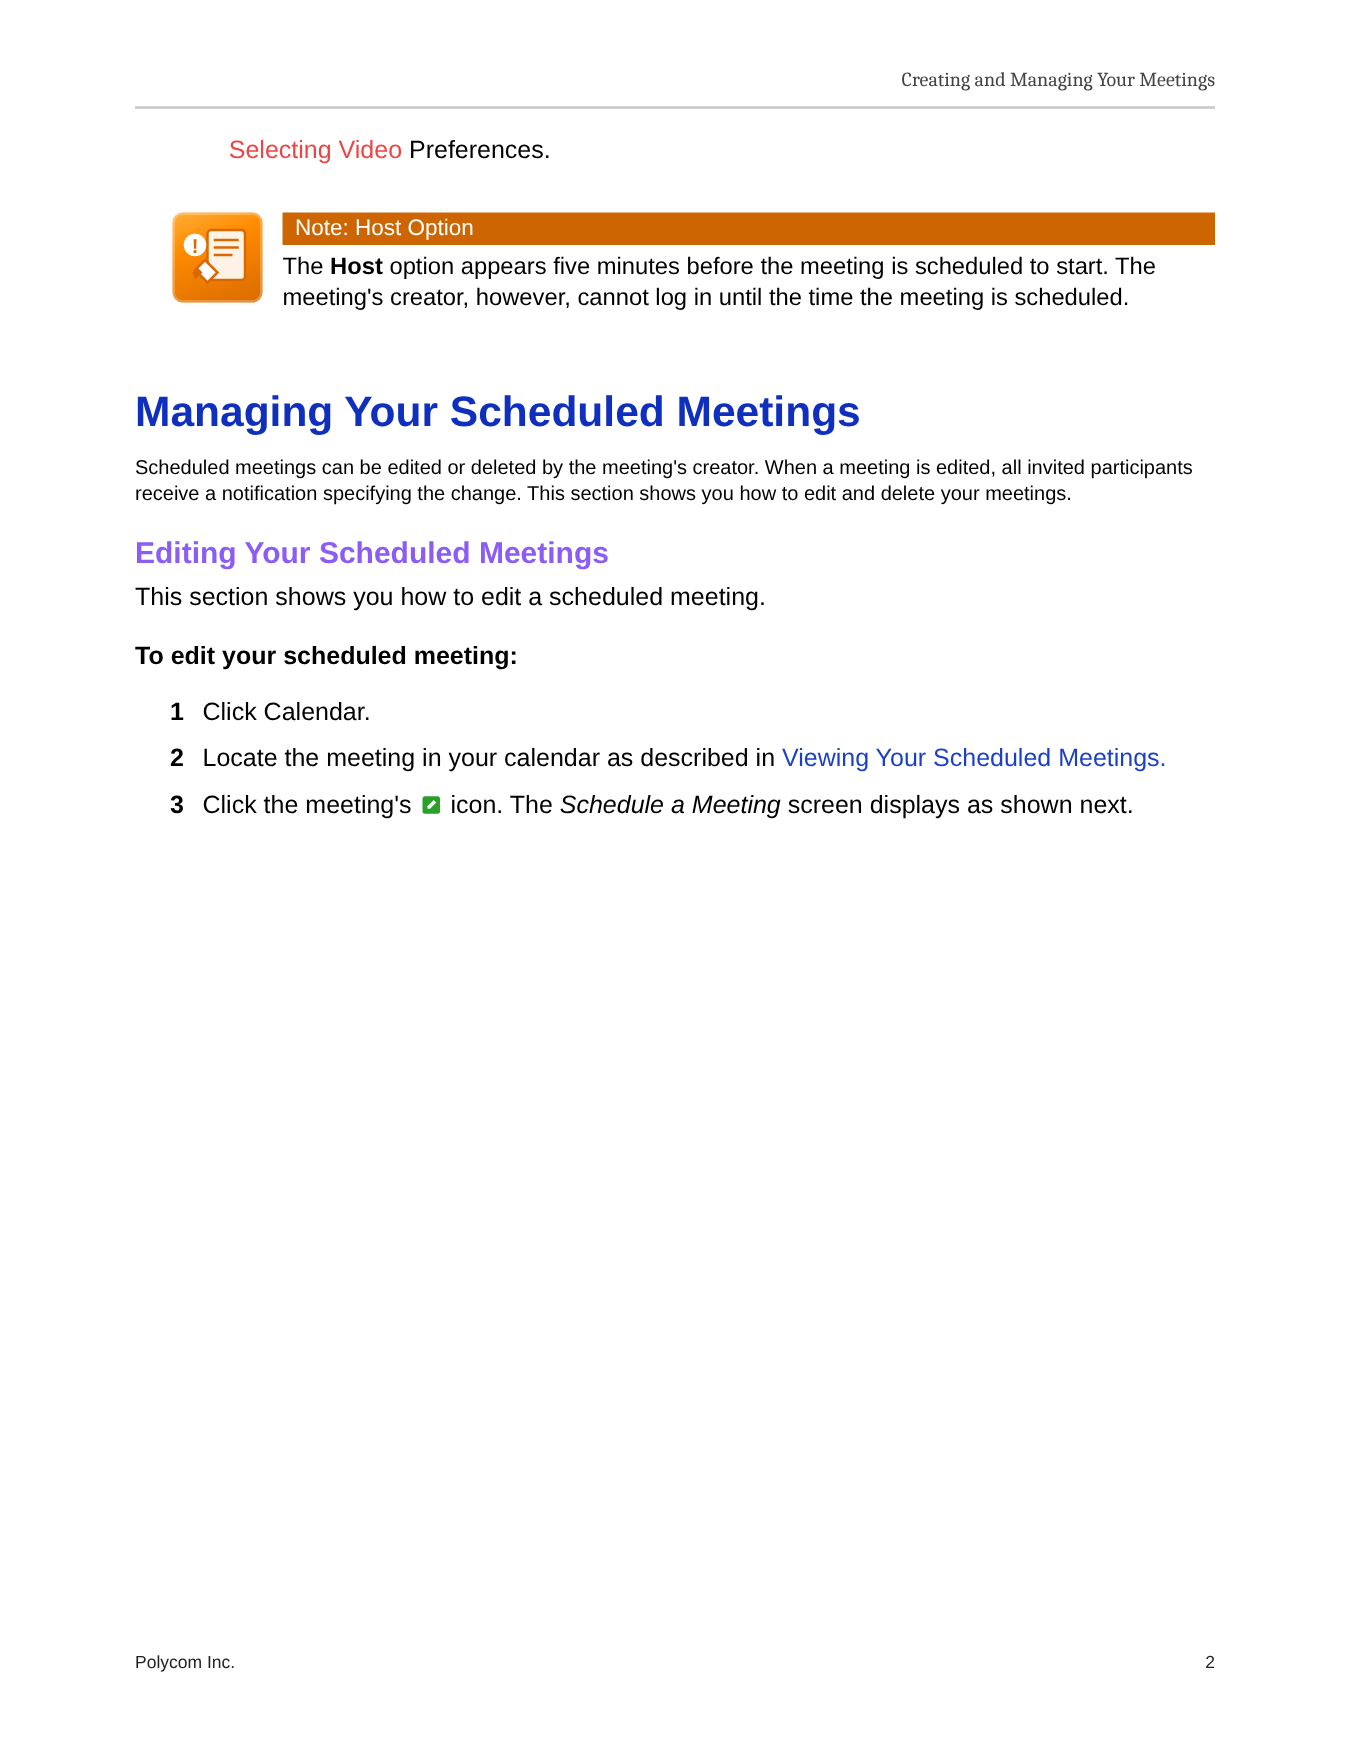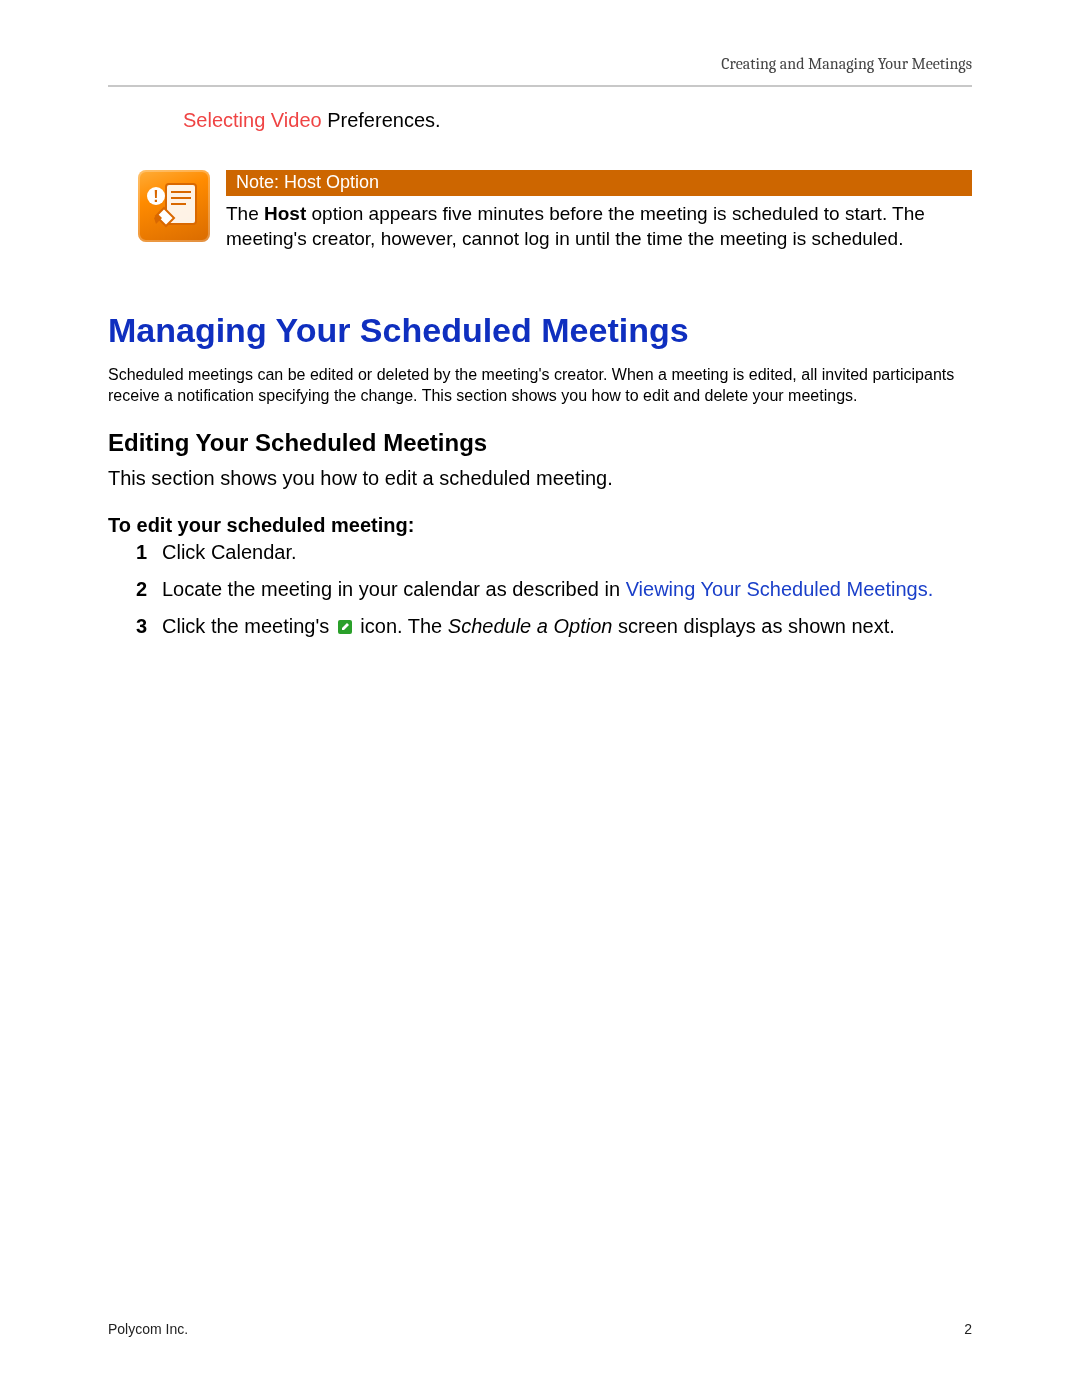--- a/index.html
+++ b/index.html
@@ -70,33 +70,33 @@
     font-weight: bold;
     margin-bottom: 14px;
   }
   .body-p {
     font-size: 16px;
     line-height: 1.32;
     margin-bottom: 22px;
     color: #000;
   }
   h2.subsection {
-    color: #000000;
+    color: #8b5cf6;
     font-size: 24px;
     font-weight: bold;
     margin: 12px 0 10px 0;
   }
   .lead {
     font-size: 20px;
     margin-bottom: 24px;
   }
   .task-title {
     font-size: 20px;
     font-weight: bold;
-    margin-bottom: 2px;
+    margin-bottom: 20px;
   }
   ol.steps {
     list-style: none;
     padding-left: 28px;
     font-size: 20px;
   }
   ol.steps li {
     display: flex;
     gap: 10px;
     margin-bottom: 10px;
@@ -179,21 +179,21 @@
       </span>
     </li>
     <li>
       <span class="num">3</span>
       <span class="txt">
         <span>Click the meeting's </span><span class="edit-icon-inline">
           <svg width="16" height="16" viewBox="0 0 16 16">
             <rect x="1" y="1" width="14" height="14" rx="2" fill="#2aa02a"></rect>
             <path d="M5 11 L5 9 L10 4 L12 6 L7 11 Z" fill="#fff"></path>
           </svg>
-        </span><span> icon. The </span><span class="i">Schedule a Option</span><span> screen displays as shown next.</span>
+        </span><span> icon. The </span><span class="i">Schedule a Meeting</span><span> screen displays as shown next.</span>
       </span>
     </li>
   </ol>
 
   <div class="footer">
     <span>Polycom Inc.</span>
     <span>2</span>
   </div>
 
 </div>

